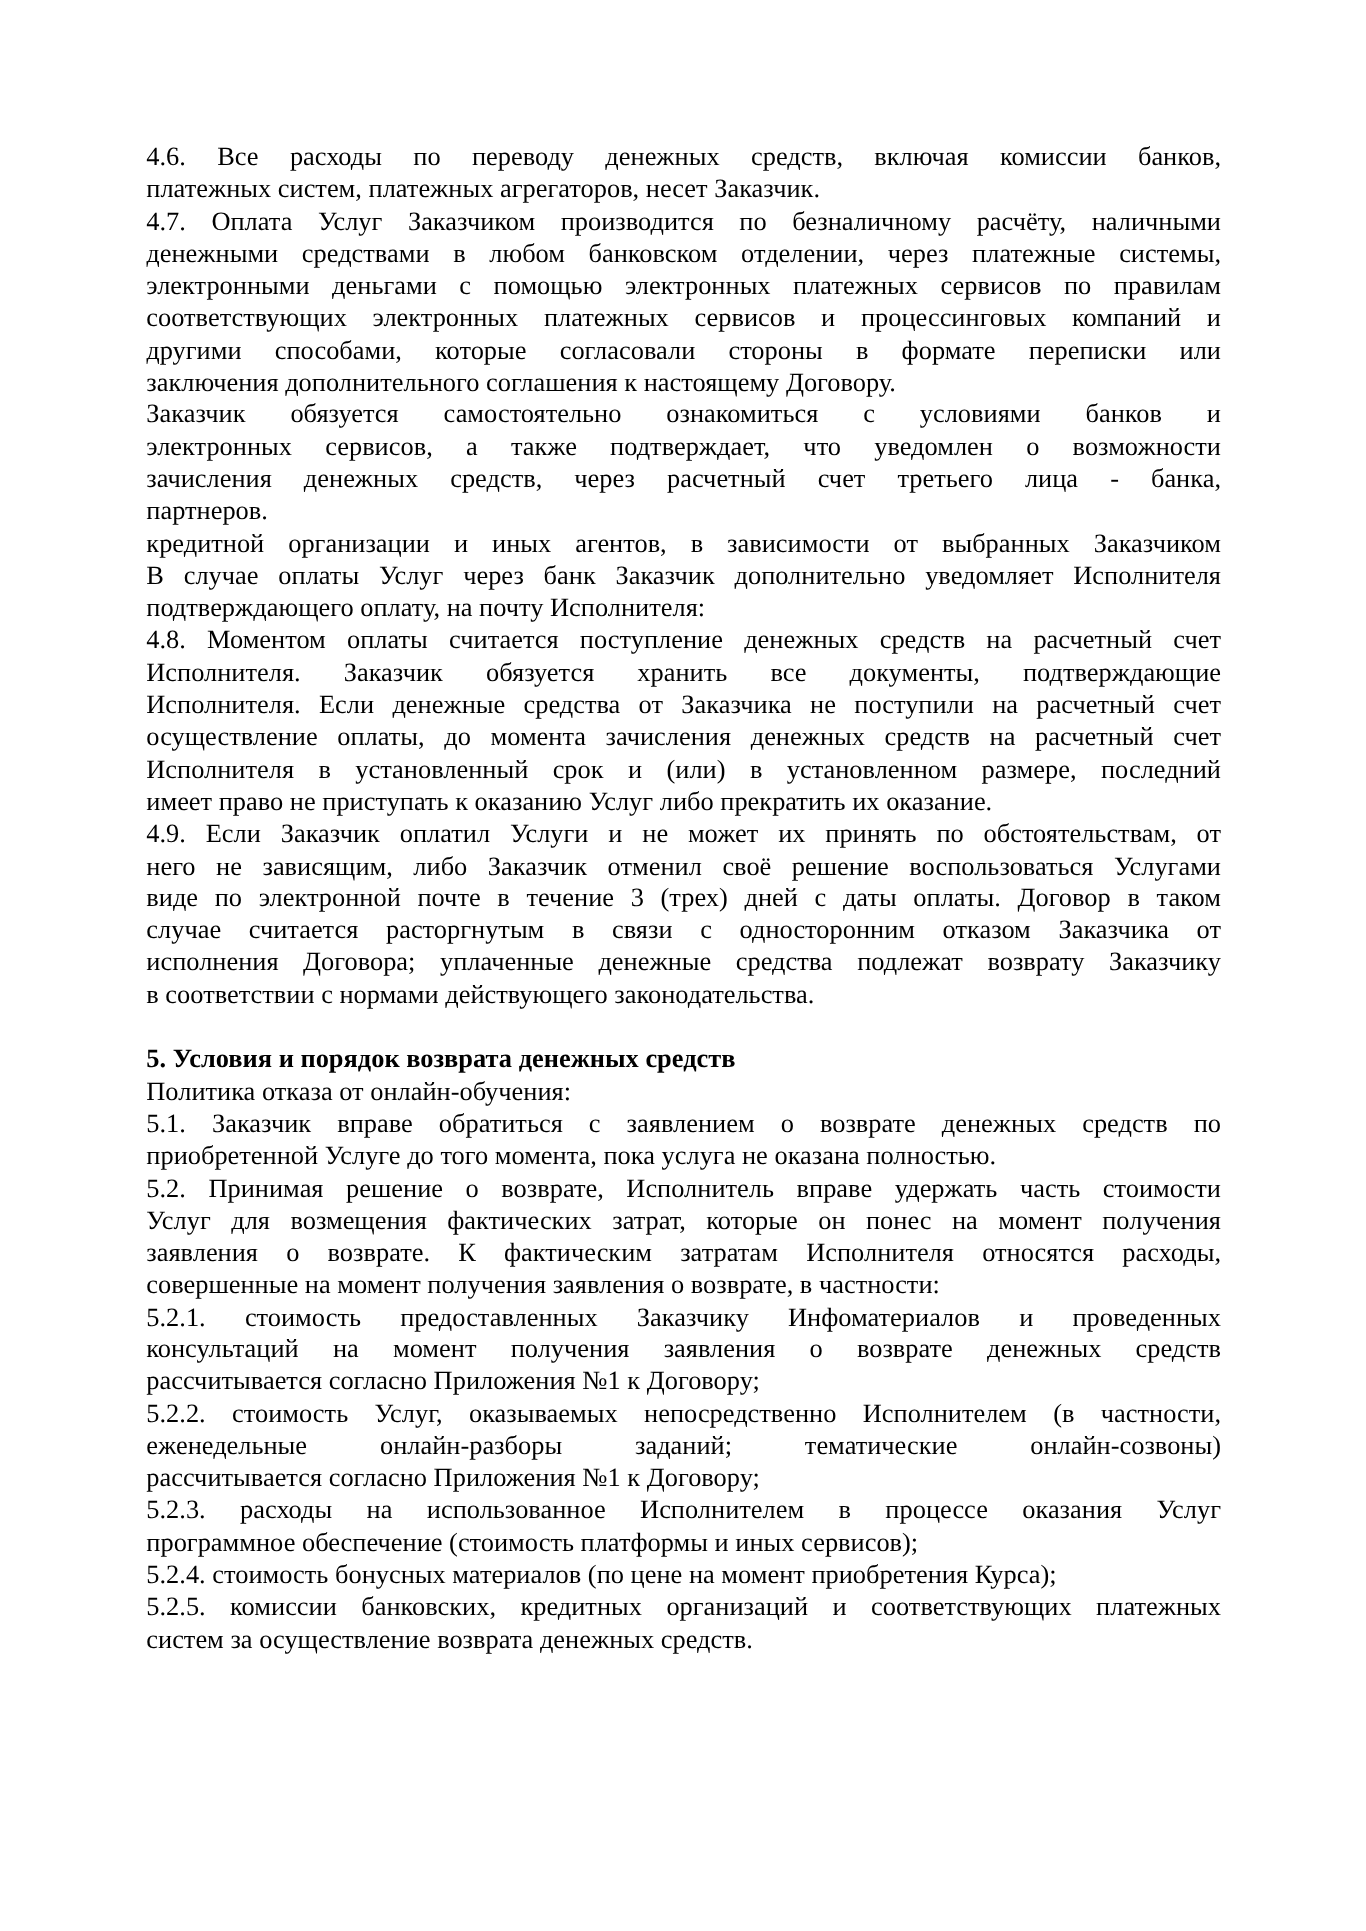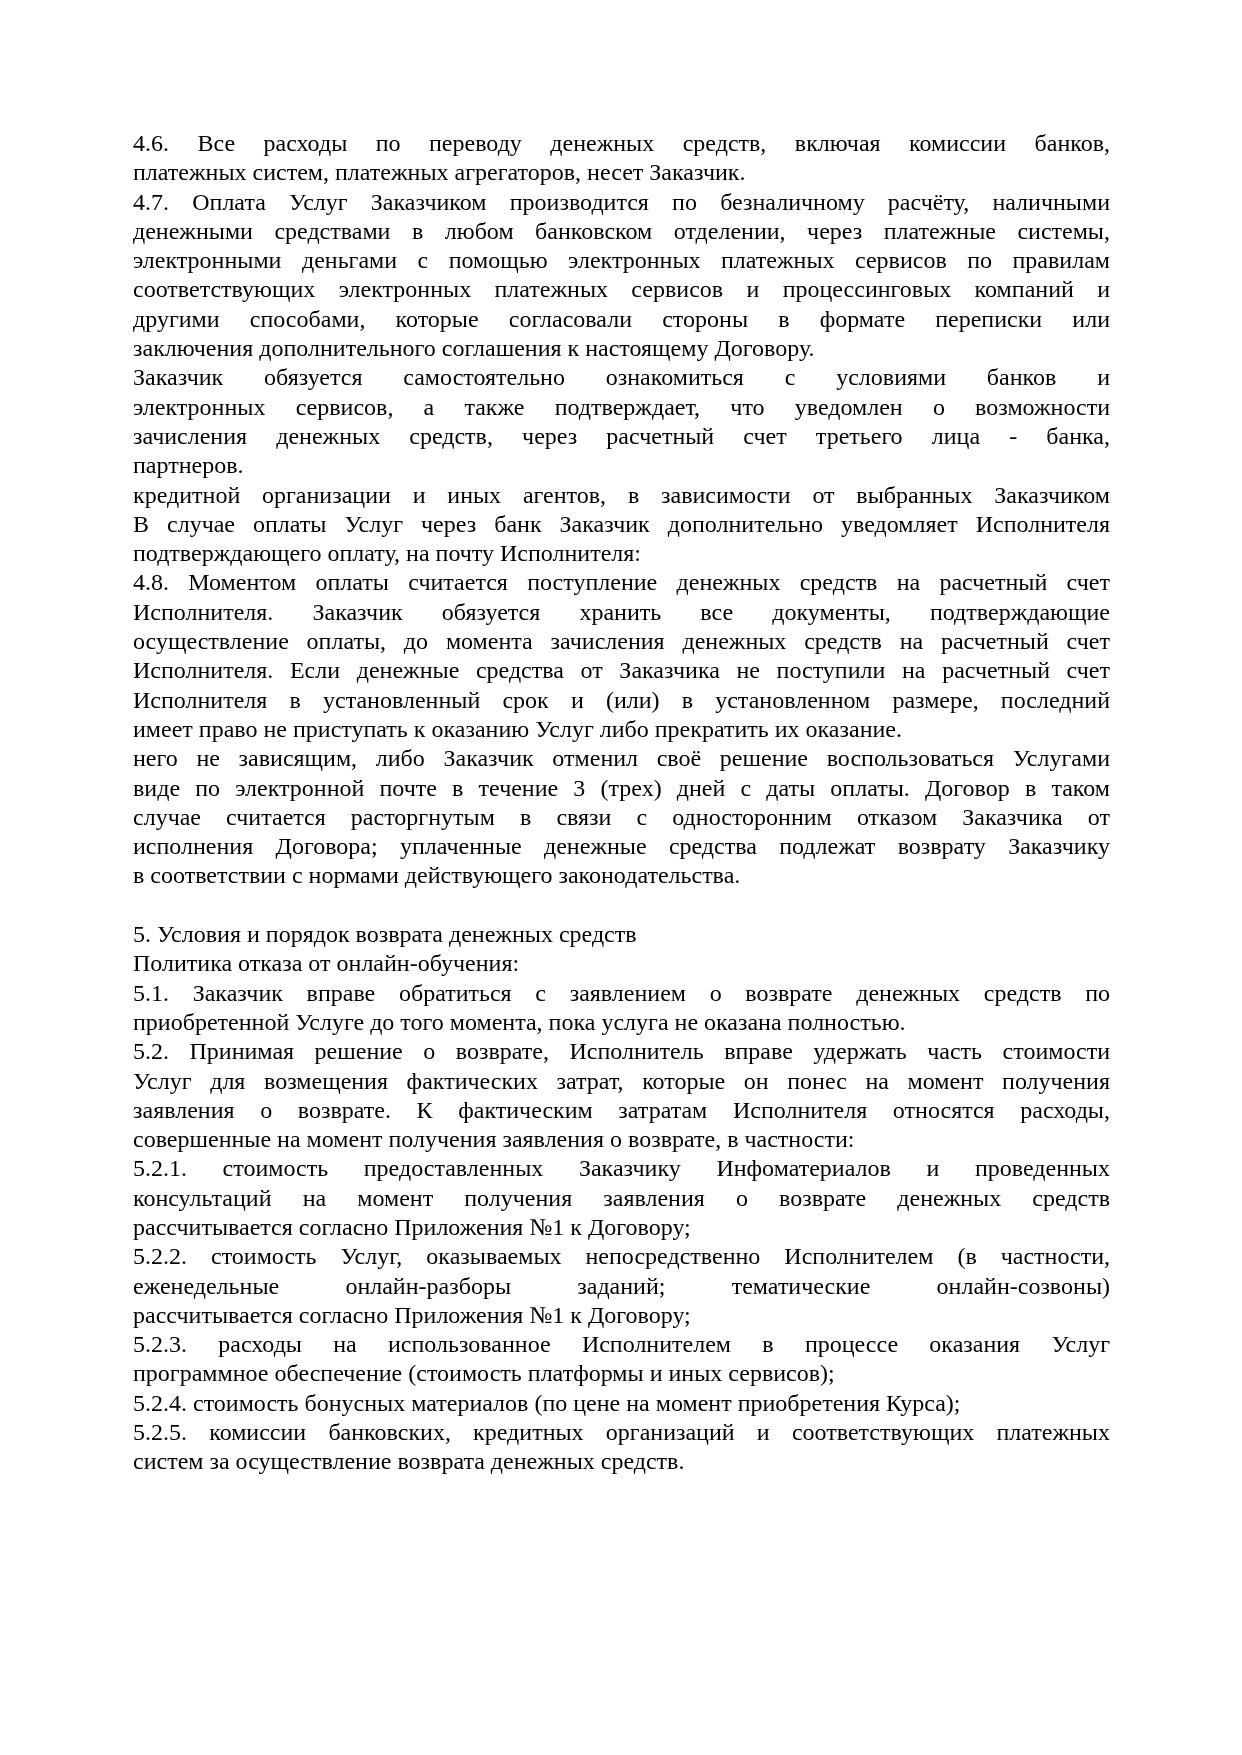--- a/index.html
+++ b/index.html
@@ -14,21 +14,21 @@
     background: #ffffff;
     box-sizing: border-box;
     padding: 129px 132px 0 133px;
     font-family: "Liberation Serif", "DejaVu Serif", serif;
     font-size: 24px;
     line-height: 29.3px;
     color: #000000;
     overflow: hidden;
   }
   .para { margin: 0; }
-  .para.heading { font-weight: normal; }
+  .para.heading { font-weight: bold; }
   .line {
     text-align: justify;
     text-align-last: justify;
     text-justify: inter-word;
     white-space: nowrap;
     overflow: hidden;
   }
   .line.last {
     text-align: right;
     text-align-last: left;
@@ -59,26 +59,27 @@
         <div class="line last">партнеров.</div>
         <div class="line">кредитной организации и иных агентов, в зависимости от выбранных Заказчиком</div>
       </div>
       <div class="para body">
         <div class="line">В случае оплаты Услуг через банк Заказчик дополнительно уведомляет Исполнителя</div>
         <div class="line last">подтверждающего оплату, на почту Исполнителя:</div>
       </div>
       <div class="para body">
         <div class="line">4.8. Моментом оплаты считается поступление денежных средств на расчетный счет</div>
         <div class="line">Исполнителя. Заказчик обязуется хранить все документы, подтверждающие</div>
+        <div class="line">Исполнителя. Если денежные средства от Заказчика не поступили на расчетный счет</div>
         <div class="line">осуществление оплаты, до момента зачисления денежных средств на расчетный счет</div>
-        <div class="line">Исполнителя. Если денежные средства от Заказчика не поступили на расчетный счет</div>
         <div class="line">Исполнителя в установленный срок и (или) в установленном размере, последний</div>
         <div class="line last">имеет право не приступать к оказанию Услуг либо прекратить их оказание.</div>
       </div>
       <div class="para body">
+        <div class="line">4.9. Если Заказчик оплатил Услуги и не может их принять по обстоятельствам, от</div>
         <div class="line">него не зависящим, либо Заказчик отменил своё решение воспользоваться Услугами</div>
         <div class="line">виде по электронной почте в течение 3 (трех) дней с даты оплаты. Договор в таком</div>
         <div class="line">случае считается расторгнутым в связи с односторонним отказом Заказчика от</div>
         <div class="line">исполнения Договора; уплаченные денежные средства подлежат возврату Заказчику</div>
         <div class="line last">в соответствии с нормами действующего законодательства.</div>
       </div>
       <div class="para spacer"></div>
       <div class="para heading">
         <div class="line last">5. Условия и порядок возврата денежных средств</div>
       </div>

